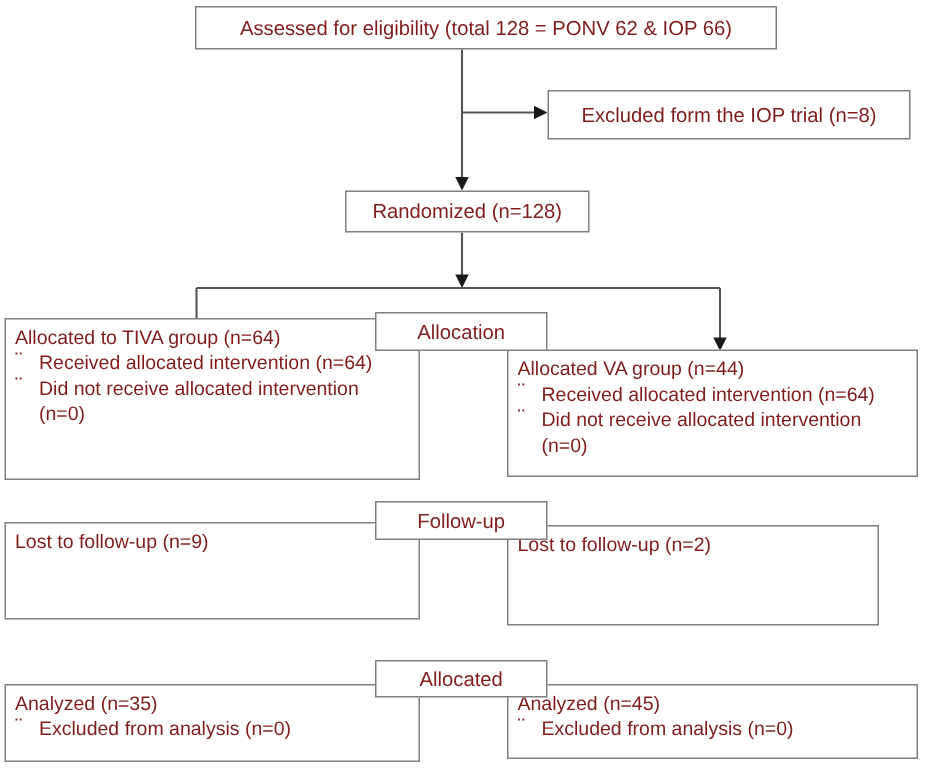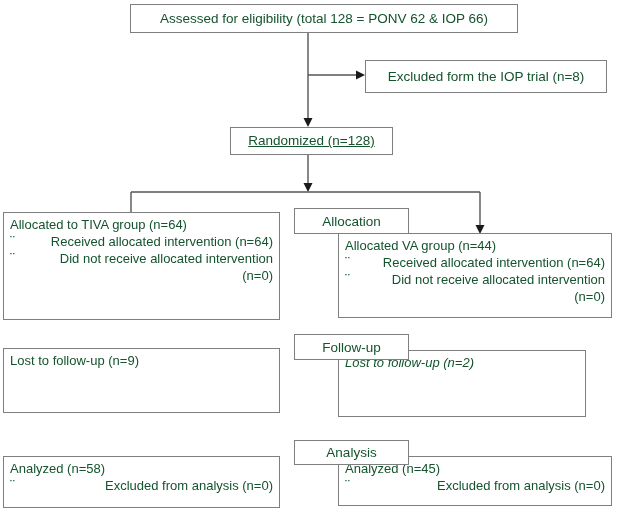--- a/index.html
+++ b/index.html
@@ -7,21 +7,21 @@
     padding: 0;
     background: #ffffff;
     font-family: "Liberation Sans", sans-serif;
   }
   .canvas {
     position: relative;
     width: 617px;
     height: 512px;
     background: #ffffff;
     overflow: hidden;
-    color: #14532d;
+    color: #7f1d1d;
   }
   svg.connectors {
     position: absolute;
     left: 0; top: 0;
     width: 617px; height: 512px;
     z-index: 0;
   }
   .box {
     position: absolute;
     box-sizing: border-box;
@@ -36,40 +36,38 @@
     text-align: center;
     font-size: 13.5px;
     line-height: 1.15;
   }
   .label-box {
     z-index: 2;
     display: flex;
     align-items: center;
     justify-content: center;
     font-size: 13.5px;
-    margin-left: 44px;
   }
   .big-box {
     padding: 3px 6px 3px 6px;
     font-size: 13px;
     line-height: 17px;
   }
   .bullet-line {
     display: flex;
     align-items: flex-start;
   }
   .bullet-glyph {
     flex: 0 0 16px;
     width: 16px;
     font-size: 15px;
     line-height: 15px;
   }
   .bullet-text {
     flex: 1 1 auto;
-    text-align: right;
   }
 </style>
 </head>
 <body>
 
 <div class="canvas">
 
   <svg class="connectors" viewBox="0 0 617 512" xmlns="http://www.w3.org/2000/svg">
 
     <g>
@@ -101,21 +99,21 @@
   </svg>
 
   <div class="box center-text" style="left:130px; top:4px; width:388px; height:29px;">
     <span>Assessed for eligibility (total 128 = PONV 62 &amp; IOP 66)</span>
   </div>
 
   <div class="box center-text" style="left:365px; top:60px; width:242px; height:33px;">
     <span>Excluded form the IOP trial (n=8)</span>
   </div>
 
-  <div class="box center-text" style="left:230px; top:127px; width:163px; height:28px;text-decoration:underline;">
+  <div class="box center-text" style="left:230px; top:127px; width:163px; height:28px;">
     <span>Randomized (n=128)</span>
   </div>
 
   <div class="box big-box" style="left:3px; top:212px; width:277px; height:108px;">
     <div>Allocated to TIVA group (n=64)</div>
     <div class="bullet-line">
       <span class="bullet-glyph">¨</span>
       <span class="bullet-text">Received allocated intervention (n=64)</span>
     </div>
     <div class="bullet-line">
@@ -137,41 +135,41 @@
   </div>
 
   <div class="box label-box" style="left:250px; top:208px; width:115px; height:26px;">
     <span>Allocation</span>
   </div>
 
   <div class="box big-box" style="left:3px; top:348px; width:277px; height:65px;">
     <div>Lost to follow-up (n=9)</div>
   </div>
 
-  <div class="box big-box" style="left:338px; top:350px; width:248px; height:67px;font-style:italic;">
+  <div class="box big-box" style="left:338px; top:350px; width:248px; height:67px;">
     <div>Lost to follow-up (n=2)</div>
   </div>
 
   <div class="box label-box" style="left:250px; top:334px; width:115px; height:26px;text-align:right;">
     <span>Follow-up</span>
   </div>
 
   <div class="box big-box" style="left:3px; top:456px; width:277px; height:52px;">
-    <div>Analyzed (n=58)</div>
+    <div>Analyzed (n=35)</div>
     <div class="bullet-line">
       <span class="bullet-glyph">¨</span>
       <span class="bullet-text">Excluded from analysis (n=0)</span>
     </div>
   </div>
 
   <div class="box big-box" style="left:338px; top:456px; width:274px; height:50px;">
     <div>Analyzed (n=45)</div>
     <div class="bullet-line">
       <span class="bullet-glyph">¨</span>
       <span class="bullet-text">Excluded from analysis (n=0)</span>
     </div>
   </div>
 
   <div class="box label-box" style="left:250px; top:440px; width:115px; height:25px;">
-    <span>Analysis</span>
+    <span>Allocated</span>
   </div>
 
 </div>
 
 </body></html>

